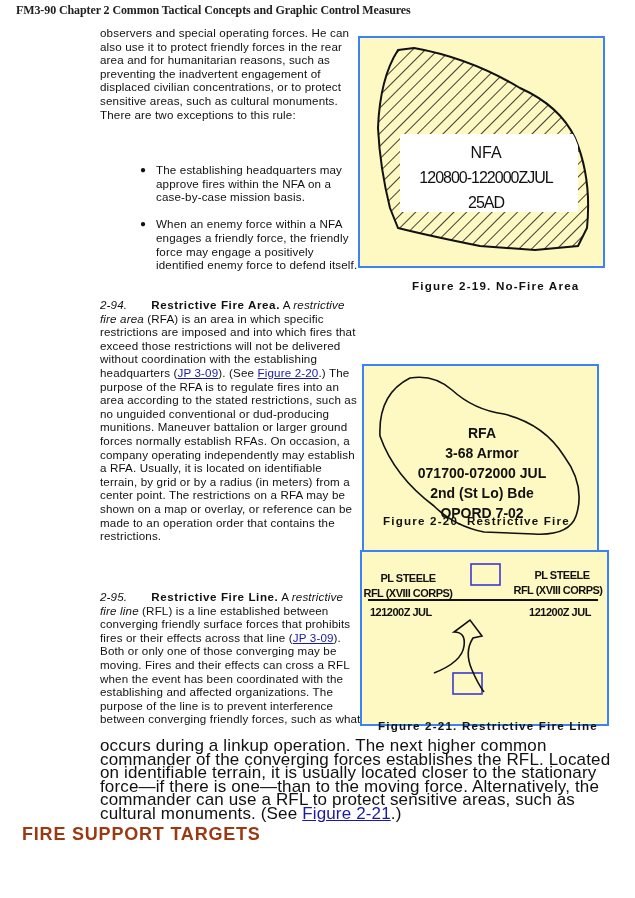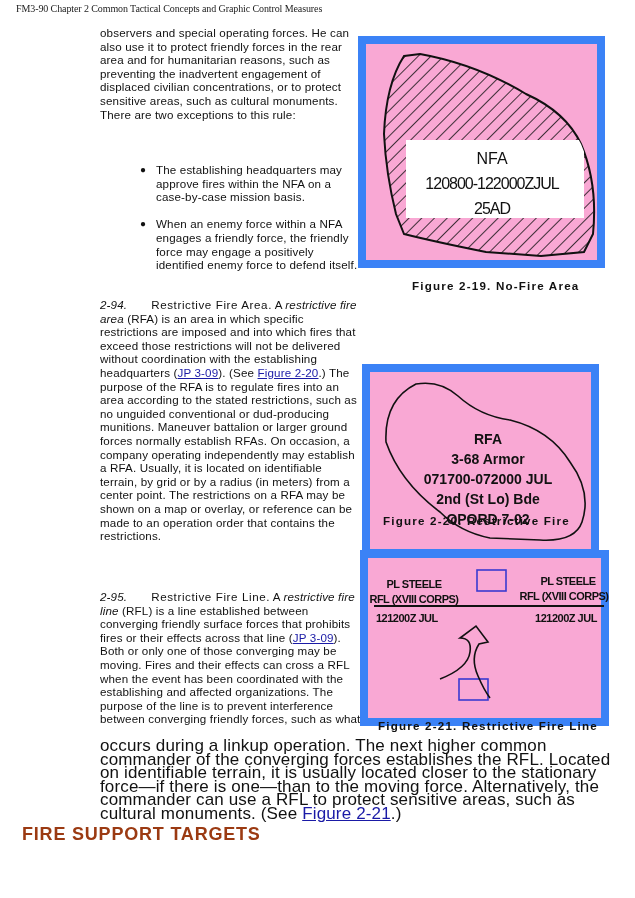--- a/index.html
+++ b/index.html
@@ -1,32 +1,32 @@
 <!DOCTYPE html>
 <html><head>
 <meta charset="utf-8">
 <style>
   html, body { margin: 0; padding: 0; background: #ffffff; }
   body { width: 635px; height: 898px; position: relative; overflow: hidden;
          font-family: "Liberation Sans", sans-serif; color: #111; }
   .header { position: absolute; left: 16px; top: 3px; font-family: "Liberation Serif", serif;
-            font-size: 10px; color: #222; letter-spacing: -0.1px; }
+            font-size: 12px; color: #222; letter-spacing: -0.1px; font-weight: bold; }
   .col { position: absolute; left: 100px; width: 262px; font-size: 11.6px; line-height: 13.6px;
          letter-spacing: 0.15px; }
   .col p { margin: 0; }
   .bullets { position: absolute; left: 140px; width: 220px; font-size: 11.6px; line-height: 13.6px;
              letter-spacing: 0.15px; }
   .bullet { position: relative; padding-left: 16px; margin: 0 0 13.6px 0; }
   .bullet .dot { position: absolute; left: 0; top: 0; font-size: 10px; }
   .full { position: absolute; left: 100px; width: 520px; font-size: 17px; line-height: 13.6px;
           letter-spacing: 0.15px; }
   a.link { color: #1a1aa6; text-decoration: underline; }
   .para-no { margin-right: 24px; font-style: italic; }
-  b.term { font-weight: normal; letter-spacing: 0.6px; }
-  .fig { position: absolute; border: 8px solid #3b82f6; background: #f9a8d4; box-sizing: border-box; }
+  b.term { font-weight: bold; letter-spacing: 0.6px; }
+  .fig { position: absolute; border: 2px solid #3b82f6; background: #fef9c3; box-sizing: border-box; }
   .fig svg { position: absolute; left: 0; top: 0; }
   .caption { position: absolute; font-weight: bold; font-size: 11.6px; letter-spacing: 1.2px; color: #111; }
   .heading { position: absolute; left: 22px; top: 824px; font-weight: bold; font-size: 18px;
              color: #9b3a12; letter-spacing: 0.8px; }
 </style>
 </head>
 <body>
 
 <div class="header">FM3-90 Chapter 2 Common Tactical Concepts and Graphic Control Measures</div>
 

